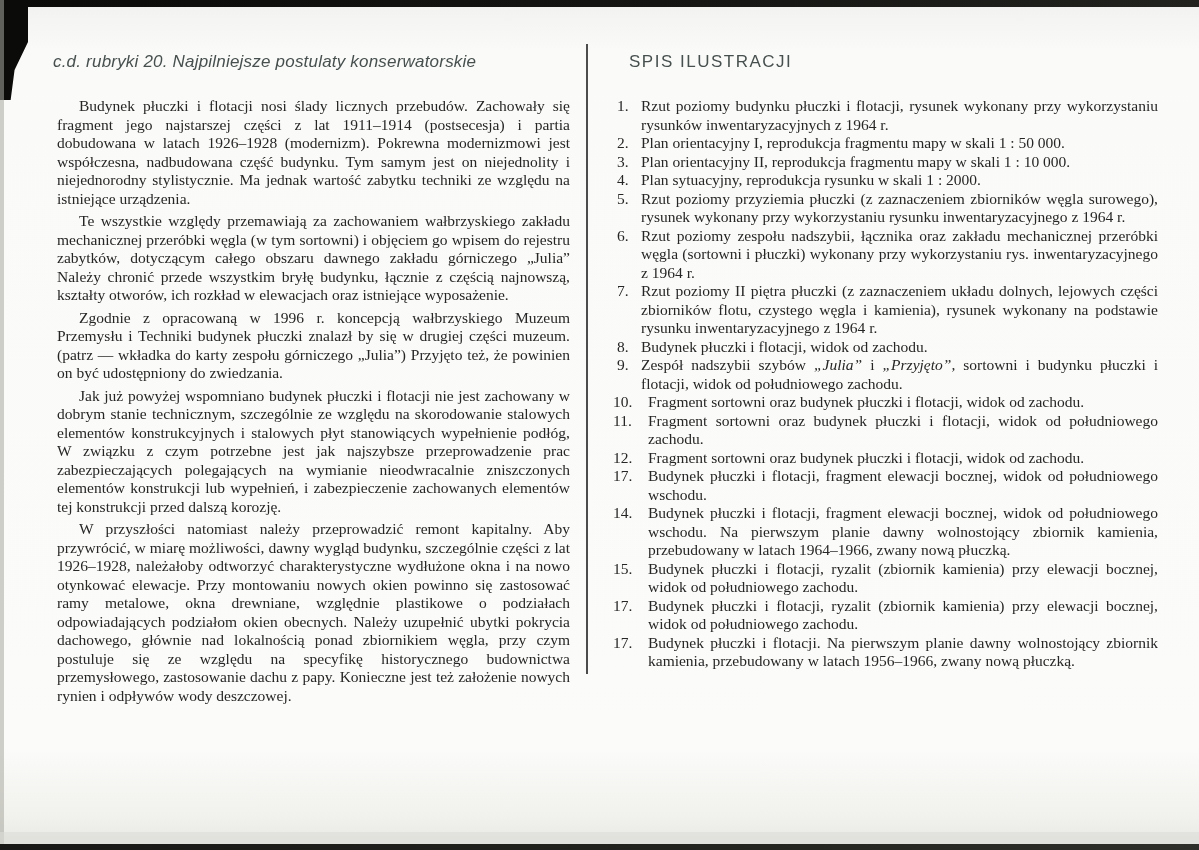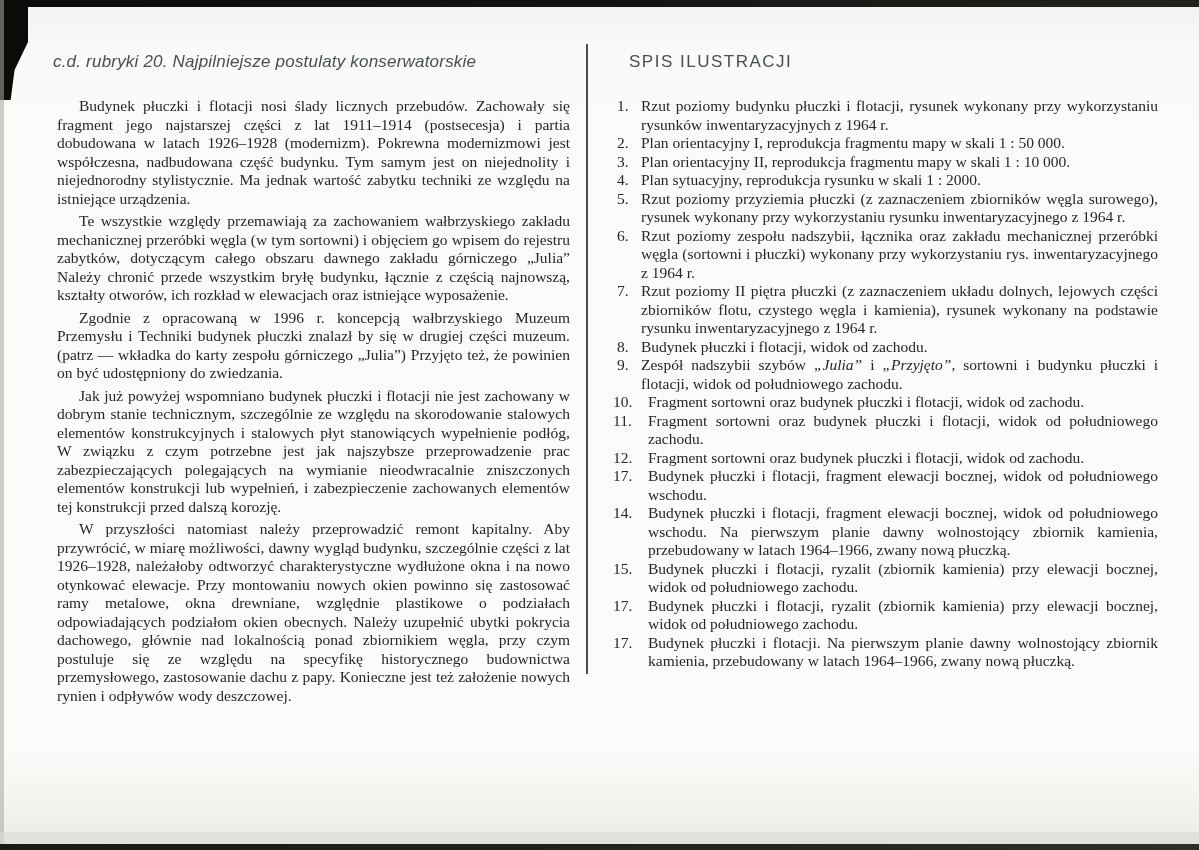--- a/index.html
+++ b/index.html
@@ -114,21 +114,21 @@
         <div class="toc-item d1"><span class="toc-num">7.</span><span class="toc-text">Rzut poziomy II piętra płuczki (z zaznaczeniem układu dolnych, lejowych części zbiorników flotu, czystego węgla i kamienia), rysunek wykonany na podstawie rysunku inwentaryzacyjnego z 1964 r.</span></div>
         <div class="toc-item d1"><span class="toc-num">8.</span><span class="toc-text">Budynek płuczki i flotacji, widok od zachodu.</span></div>
         <div class="toc-item d1"><span class="toc-num">9.</span><span class="toc-text"><span>Zespół nadszybii szybów </span><i>„Julia”</i><span> i </span><i>„Przyjęto”,</i><span> sortowni i budynku płuczki i flotacji, widok od południowego zachodu.</span></span></div>
         <div class="toc-item d2"><span class="toc-num">10.</span><span class="toc-text">Fragment sortowni oraz budynek płuczki i flotacji, widok od zachodu.</span></div>
         <div class="toc-item d2"><span class="toc-num">11.</span><span class="toc-text">Fragment sortowni oraz budynek płuczki i flotacji, widok od południowego zachodu.</span></div>
         <div class="toc-item d2"><span class="toc-num">12.</span><span class="toc-text">Fragment sortowni oraz budynek płuczki i flotacji, widok od zachodu.</span></div>
         <div class="toc-item d2"><span class="toc-num">17.</span><span class="toc-text">Budynek płuczki i flotacji, fragment elewacji bocznej, widok od południowego wschodu.</span></div>
         <div class="toc-item d2"><span class="toc-num">14.</span><span class="toc-text">Budynek płuczki i flotacji, fragment elewacji bocznej, widok od południowego wschodu. Na pierwszym planie dawny wolnostojący zbiornik kamienia, przebudowany w latach 1964–1966, zwany nową płuczką.</span></div>
         <div class="toc-item d2"><span class="toc-num">15.</span><span class="toc-text">Budynek płuczki i flotacji, ryzalit (zbiornik kamienia) przy elewacji bocznej, widok od południowego zachodu.</span></div>
         <div class="toc-item d2"><span class="toc-num">17.</span><span class="toc-text">Budynek płuczki i flotacji, ryzalit (zbiornik kamienia) przy elewacji bocznej, widok od południowego zachodu.</span></div>
-        <div class="toc-item d2"><span class="toc-num">17.</span><span class="toc-text">Budynek płuczki i flotacji. Na pierwszym planie dawny wolnostojący zbiornik kamienia, przebudowany w latach 1964–1966, zwany nową płuczką.</span></div>
+        <div class="toc-item d2"><span class="toc-num">17.</span><span class="toc-text">Budynek płuczki i flotacji. Na pierwszym planie dawny wolnostojący zbiornik kamienia, przebudowany w latach 1956–1966, zwany nową płuczką.</span></div>
       </div>
   </div>
 
   <div class="scan-edge-top"></div>
   <div class="scan-corner"></div>
   <div class="scan-edge-left"></div>
   <div class="scan-band-bottom"></div>
   <div class="scan-edge-bottom"></div>
 
 </div>

